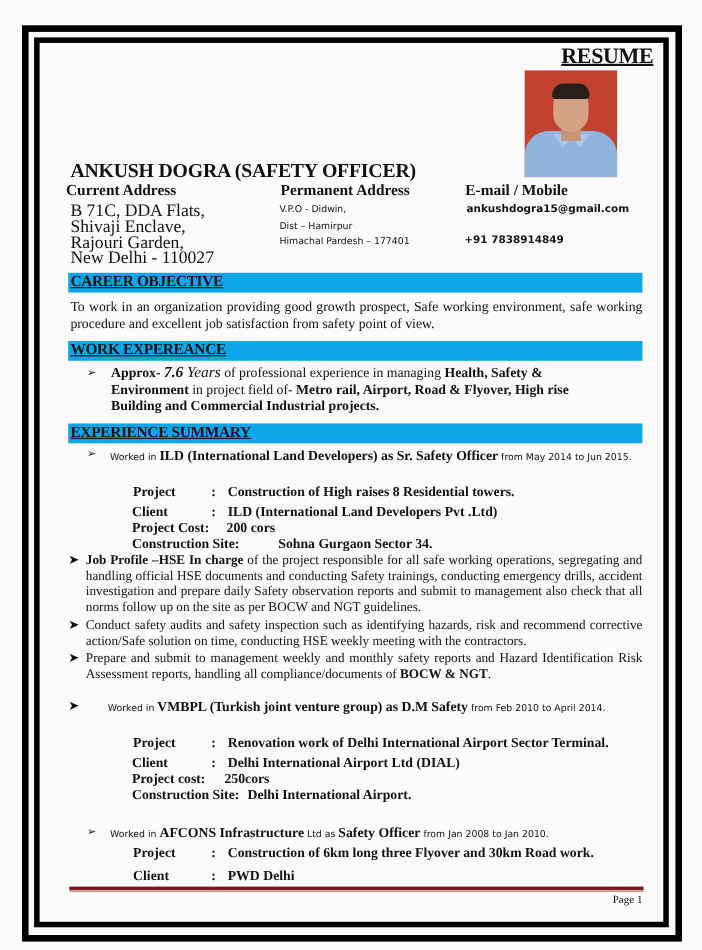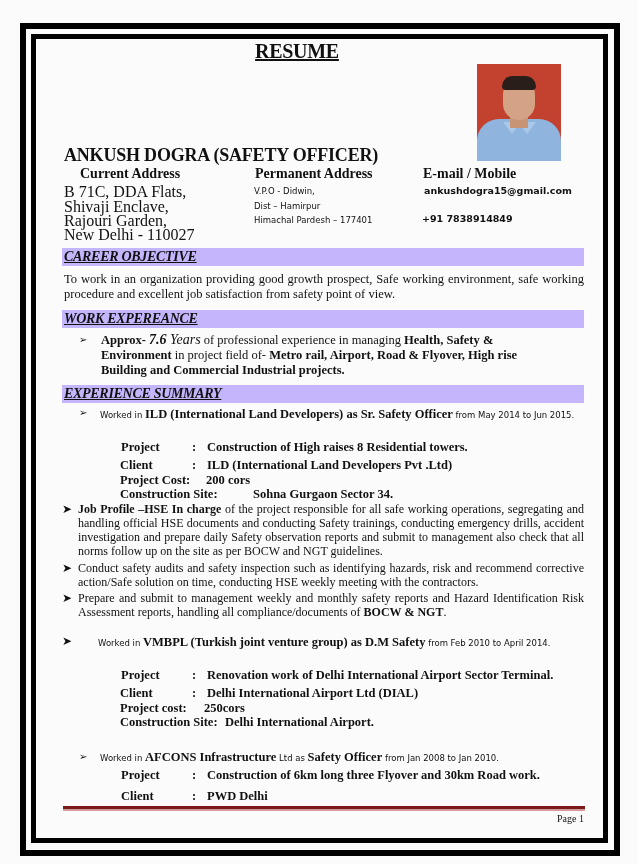--- a/index.html
+++ b/index.html
@@ -13,21 +13,21 @@
     position: absolute; left: 20px; top: 23px; width: 588px; height: 821px;
     border: 6px solid #000;
   }
   .inner-border {
     position: absolute; left: 31px; top: 34px; width: 567px; height: 799px;
     border: 5px solid #000;
   }
   .abs { position: absolute; white-space: nowrap; }
 
   .title {
-    left: 0; width: 594px; top: 40px; text-align: center;
+    left: 0; width: 594px; top: 40px; text-align: right;
     font-family: "Liberation Serif", serif; font-weight: bold;
     font-size: 20px; text-decoration: underline; letter-spacing: -0.3px;
   }
   .photo {
     position: absolute; left: 477px; top: 64px; width: 84px; height: 97px;
     background: #c2412f; overflow: hidden;
   }
   .photo .shirt {
     position: absolute; left: 0; bottom: 0; width: 84px; height: 42px;
     background: #8fb5df; border-radius: 22px 22px 0 0;
@@ -58,22 +58,21 @@
   }
   .col-head {
     font-family: "Liberation Serif", serif; font-weight: bold; font-size: 14px;
   }
   .addr { font-family: "Liberation Serif", serif; font-size: 16px; line-height: 15px; }
   .addr-small { font-family: "DejaVu Sans", sans-serif; font-size: 8.5px; line-height: 15px; }
   .contact { font-family: "DejaVu Sans", sans-serif; font-weight: bold; font-size: 9.5px; }
 
   .section-bar {
     position: absolute; left: 62px; width: 522px; height: 18px;
-    background: #c4b5fd;
-    font-style: italic;
+    background: #0ea5e9;
   }
   .section-bar span {
     position: absolute; left: 2px; top: 0px;
     font-family: "Liberation Serif", serif; font-weight: bold; font-size: 14px;
     text-decoration: underline; letter-spacing: -0.3px; line-height: 18px;
   }
   .para {
     position: absolute; left: 64px; width: 520px;
     font-family: "Liberation Serif", serif; font-size: 12.5px; line-height: 15px;
     text-align: justify; white-space: normal;
@@ -126,21 +125,21 @@
   <div class="shirt"></div>
   <div class="collar-l"></div>
   <div class="collar-r"></div>
   <div class="neck"></div>
   <div class="face"></div>
   <div class="hair"></div>
 </div>
 
 <div class="abs name">ANKUSH DOGRA (SAFETY OFFICER)</div>
 
-<div class="abs col-head" style="left:80px; top:166px;">Current Address</div>
+<div class="abs col-head" style="left:60px; top:166px;">Current Address</div>
 <div class="abs addr" style="left:64px; top:184px;">B 71C, DDA Flats,</div>
 <div class="abs addr" style="left:64px; top:199px;">Shivaji Enclave,</div>
 <div class="abs addr" style="left:64px; top:213px;">Rajouri Garden,</div>
 <div class="abs addr" style="left:64px; top:227px;">New Delhi - 110027</div>
 
 <div class="abs col-head" style="left:255px; top:166px;text-align:right;">Permanent Address</div>
 <div class="abs addr-small" style="left:254px; top:184px;">V.P.O - Didwin,</div>
 <div class="abs addr-small" style="left:254px; top:199px;">Dist – Hamirpur</div>
 <div class="abs addr-small" style="left:254px; top:213px;">Himachal Pardesh – 177401</div>
 

